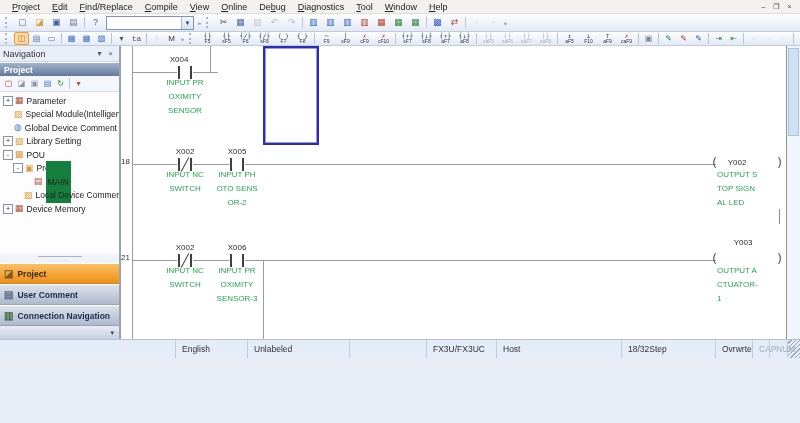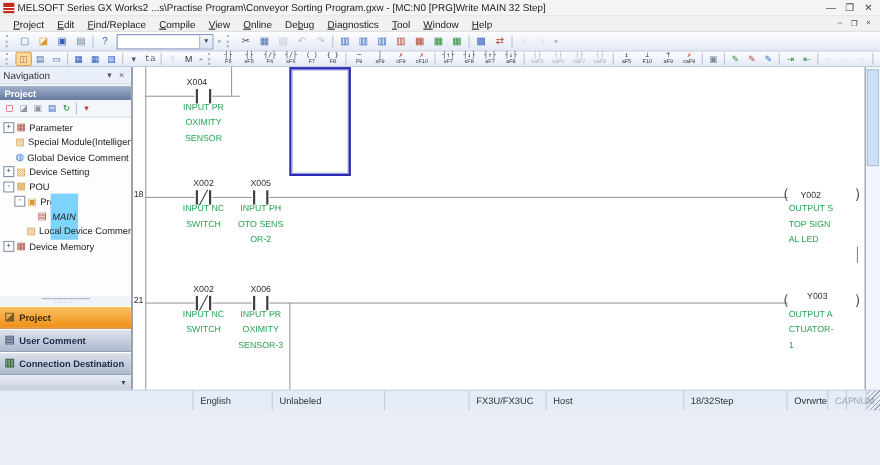--- a/index.html
+++ b/index.html
@@ -46,21 +46,21 @@
   .nh-ic{width:11px;text-align:center;font-size:8px;color:#556;}
   #nav-section{height:13px;background:linear-gradient(#a2b2cc,#64799c);color:#fff;font-weight:bold;font-size:8.5px;display:flex;align-items:center;padding:0 4px;border-top:1px solid #fff;}
   #nav-toolbar{height:15px;background:#f3f6fb;border-bottom:1px solid #d4dbe8;display:flex;align-items:center;padding:0 2px;}
   .nic{width:13px;height:12px;display:flex;align-items:center;justify-content:center;font-size:8px;flex:none;}
   #nav-tree{flex:1;background:#fdfdfe;overflow:hidden;padding-top:2px;}
   .trow{height:13.5px;display:flex;align-items:center;white-space:nowrap;}
   .tgl{width:8px;height:8px;border:1px solid #8494a8;background:#fff;font-size:7px;line-height:7px;text-align:center;color:#333;margin-right:2px;flex:none;}
   .tgl-sp{width:11px;flex:none;}
   .tico{font-size:9px;margin-right:3px;flex:none;line-height:1;}
   .tlabel{font-size:8.5px;color:#222;}
-  .trow.sel .tlabel{background:#7dd3fc;padding:16px 2px;font-style:italic;}
+  .trow.sel .tlabel{background:#15803d;padding:16px 2px;}
   #nav-split{height:9px;display:flex;flex-direction:column;align-items:center;justify-content:center;background:#f0f3f8;}
   #nav-split .bar{width:44px;height:1px;background:#aab4c4;margin-bottom:2px;}
   #nav-split .dots{font-size:6px;line-height:3px;color:#8a96a8;letter-spacing:1px;}
   .navbtn{height:19px;display:flex;align-items:center;padding:0 4px;border-top:1px solid #fff;border-bottom:1px solid #98a2b4;background:linear-gradient(#dde2ec,#aeb9cc);font-weight:bold;font-size:8.5px;color:#1c2b4a;}
   .navbtn.active{background:linear-gradient(#fbc063,#ee9016);border-bottom-color:#c8872a;color:#3a2a08;}
   .navbtn .bico{font-size:10px;margin-right:4px;line-height:1;}
   #nav-chevron{height:13px;background:linear-gradient(#e8ecf4,#c8d0de);display:flex;align-items:center;justify-content:flex-end;padding-right:5px;font-size:7px;color:#345;}
   
   #doc{flex:1;display:flex;flex-direction:column;min-width:0;}
   #tabbar{height:15px;background:linear-gradient(#f6f4ec,#e8e4d4);border-bottom:1px solid #91907e;display:flex;align-items:flex-end;padding-left:6px;}
@@ -75,42 +75,35 @@
   #ladder{position:relative;flex:1;overflow:hidden;background:#fff;}
   .hl{position:absolute;height:1px;background:#9b9b9b;}
   .vl{position:absolute;width:1px;background:#9b9b9b;}
   .cbg{position:absolute;background:#fff;}
   .cbar{position:absolute;width:2px;background:#404040;}
   .slash{position:absolute;height:1px;background:#404040;transform:rotate(-62deg);}
   .devname{position:absolute;font-size:8px;color:#2e2e2e;text-align:center;white-space:nowrap;}
   .cmt{position:absolute;font-size:8px;color:#28a452;line-height:14px;white-space:pre;}
   .cmt.ctr{text-align:center;}
   .paren{position:absolute;font-size:13px;color:#5a5a5a;font-family:"DejaVu Sans",sans-serif;line-height:1;}
-  .stepnum{position:absolute;font-size:8px;color:#333;text-align:center;width:10px;}
+  .stepnum{position:absolute;font-size:8px;color:#333;text-align:left;width:10px;}
   #cursor{position:absolute;border:2px solid #2b2bb4;box-shadow:inset 0 0 0 1px #9a9ae2;background:transparent;}
   #vscroll{width:13px;flex:none;border-left:1px solid #8f9399;background:#f1f6fd;position:relative;}
   #vthumb{position:absolute;left:1px;right:1px;top:2px;height:86px;background:#cfe0f3;border:1px solid #a9c1dd;}
   
   #statusbar{height:18px;background:#e4ecf7;border-top:1px solid #b6c2d4;display:flex;align-items:stretch;}
   .scell{border-right:1px solid #c2ccdc;display:flex;align-items:center;padding-left:6px;font-size:8.5px;color:#333;box-sizing:border-box;flex:none;}
   .scell.dis{color:#a2aab8;}
   #sgrip{flex:none;background:repeating-linear-gradient(135deg,transparent 0 2px,#9aa6b8 2px 3px);}
 </style>
 </head>
 <body>
 
 <div id="root">
 
-  <div id="titlebar">
-    <span id="app-icon"></span>
-    <span id="title-text">MELSOFT Series GX Works2 ...s\Practise Program\Conveyor Sorting Program.gxw - [MC:N0 [PRG]Write MAIN 32 Step]</span>
-    <span class="wbtn">—</span>
-    <span class="wbtn">❐</span>
-    <span class="wbtn">✕</span>
-  </div>
 
   <div id="menubar">
     <span id="menu-items" style="display: flex;">
         <span class="menu-item"><u>P</u><span>r</span><span>o</span><span>j</span><span>e</span><span>c</span><span>t</span></span>
         <span class="menu-item"><u>E</u><span>d</span><span>i</span><span>t</span></span>
         <span class="menu-item"><u>F</u><span>i</span><span>n</span><span>d</span><span>/</span><span>R</span><span>e</span><span>p</span><span>l</span><span>a</span><span>c</span><span>e</span></span>
         <span class="menu-item"><u>C</u><span>o</span><span>m</span><span>p</span><span>i</span><span>l</span><span>e</span></span>
         <span class="menu-item"><u>V</u><span>i</span><span>e</span><span>w</span></span>
         <span class="menu-item"><u>O</u><span>n</span><span>l</span><span>i</span><span>n</span><span>e</span></span>
         <span class="menu-item"><span>D</span><span>e</span><u>b</u><span>u</span><span>g</span></span>
@@ -317,21 +310,21 @@
             <span class="tlabel">Special Module(Intelligent</span>
           </div>
           <div class="trow" style="padding-left: 3px;">
             <span class="tgl-sp"></span>
             <span class="tico" style="color: rgb(58, 122, 200);">◍</span>
             <span class="tlabel">Global Device Comment</span>
           </div>
           <div class="trow" style="padding-left: 3px;">
             <span class="tgl">+</span>
             <span class="tico" style="color: rgb(216, 154, 58);">▧</span>
-            <span class="tlabel">Device Setting</span>
+            <span class="tlabel">Library Setting</span>
           </div>
           <div class="trow" style="padding-left: 3px;">
             <span class="tgl">-</span>
             <span class="tico" style="color: rgb(216, 154, 58);">▩</span>
             <span class="tlabel">POU</span>
           </div>
           <div class="trow" style="padding-left: 13px;">
             <span class="tgl">-</span>
             <span class="tico" style="color: rgb(216, 154, 58);">▣</span>
             <span class="tlabel">Program</span>
@@ -360,21 +353,21 @@
           <div class="navbtn active">
             <span class="bico" style="color: rgb(122, 91, 46);">◪</span>
             <span class="blabel">Project</span>
           </div>
           <div class="navbtn">
             <span class="bico" style="color: rgb(90, 106, 132);">▤</span>
             <span class="blabel">User Comment</span>
           </div>
           <div class="navbtn">
             <span class="bico" style="color: rgb(58, 106, 58);">▥</span>
-            <span class="blabel">Connection Destination</span>
+            <span class="blabel">Connection Navigation</span>
           </div>
         </div>
       <div id="nav-chevron">
         <span>▾</span>
       </div>
     </div>
 
     <div id="doc">
       <div id="editor">
         <div id="ladder">
@@ -422,21 +415,21 @@
 SWITCH</div>
             <div class="cbg" style="left: 108px; top: 208px; width: 16px; height: 13px;"></div>
             <div class="cbar" style="left: 109px; top: 208px; height: 13px;"></div>
             <div class="cbar" style="left: 121px; top: 208px; height: 13px;"></div>
             <div class="devname" style="left: 94px; top: 197px; width: 44px;">X006</div>
             <div class="cmt ctr" style="left: 88px; top: 218px; width: 56px;">INPUT PR
 OXIMITY
 SENSOR-3</div>
             <div class="paren" style="left: 591px; top: 206px;">(</div>
             <div class="paren" style="left: 656px; top: 206px;">)</div>
-            <div class="devname" style="left: 599px; top: 204px; width: 46px;">Y003</div>
+            <div class="devname" style="left: 599px; top: 192px; width: 46px;">Y003</div>
             <div class="cmt" style="left: 596px; top: 218px; width: 64px;">OUTPUT A
 CTUATOR-
 1</div>
             <div class="vl" style="left: 142px; top: 214px; height: 94px; background: rgb(155, 155, 155);"></div>
             <div class="hl" style="left: 142px; top: 308px; width: 453px; background: rgb(155, 155, 155);"></div>
             <div class="paren" style="left: 591px; top: 300px;">(</div>
             <div class="paren" style="left: 656px; top: 300px;">)</div>
             <div class="devname" style="left: 599px; top: 302px; width: 46px;">Y004</div>
             <div class="cmt" style="left: 596px; top: 312px; width: 64px;">OUTPUT A
 CTUATOR-</div>

